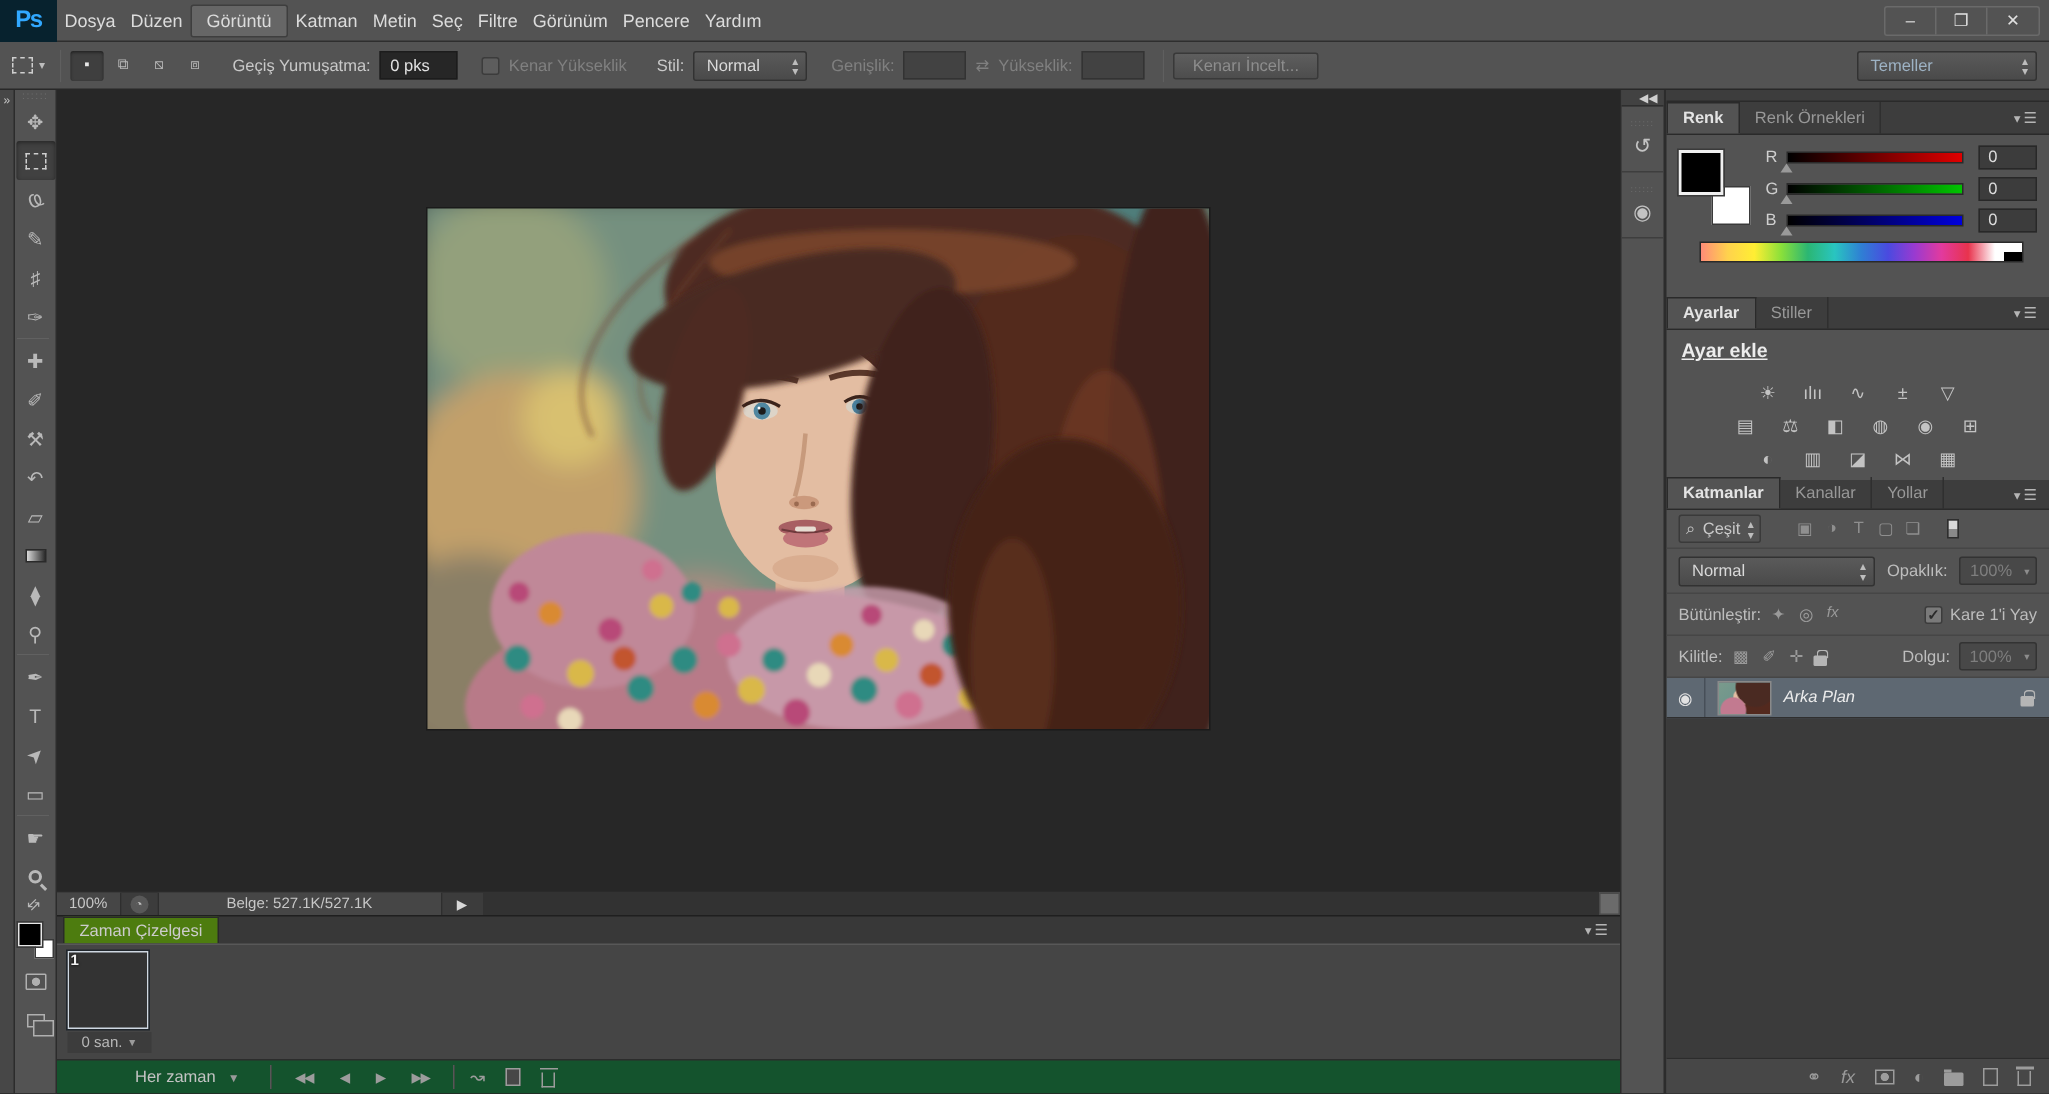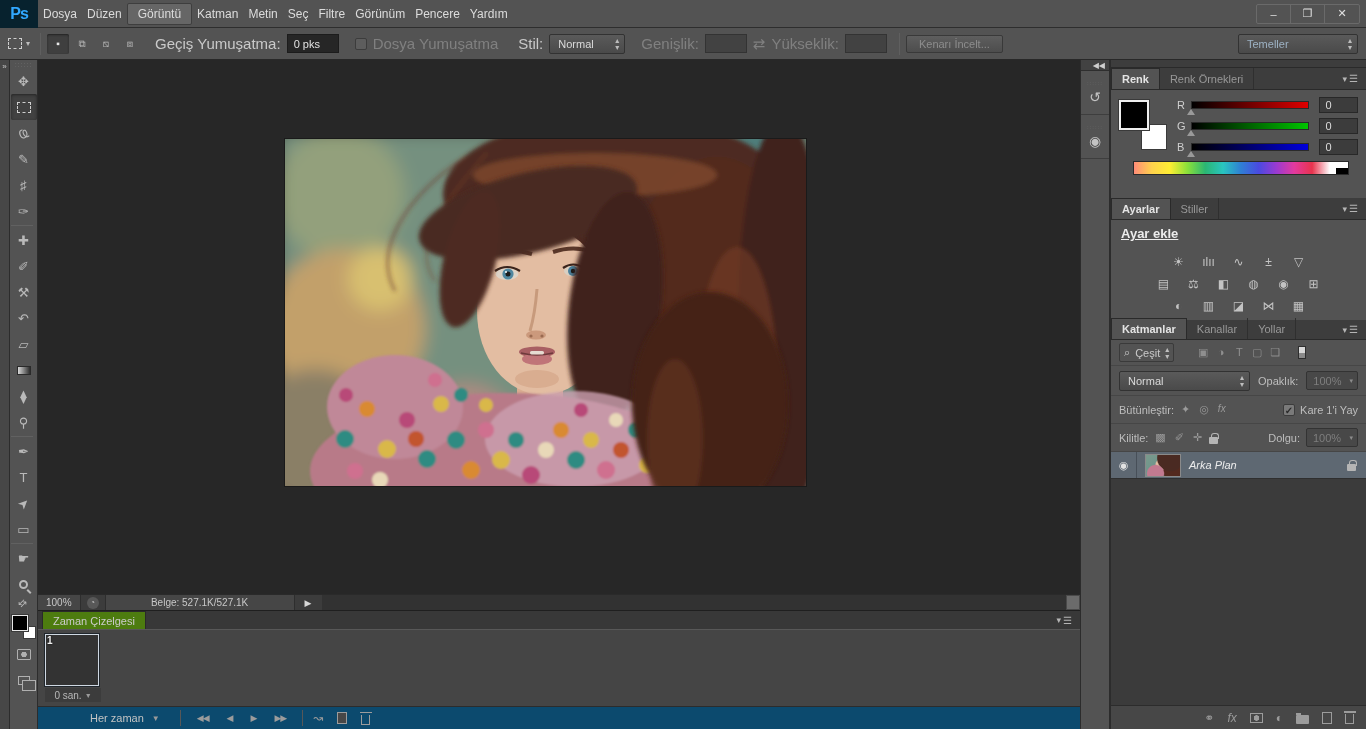--- a/index.html
+++ b/index.html
@@ -24,21 +24,21 @@
   
   #optionsbar { height:32px; background:#535353; border-bottom:1px solid #282828;
     display:flex; align-items:center; gap:6px; padding:0 8px 0 4px; flex:0 0 32px; }
   .opt-sep { width:1px; height:22px; background:#434343; border-right:1px solid #5f5f5f; }
   .tool-preset { display:flex; align-items:center; gap:4px; padding:2px 4px; }
   .shape-marquee { display:inline-block; width:14px; height:11px; border:1px dashed #cfcfcf; }
   .drop-arrow { color:#bdbdbd; font-size:8px; }
   .mode-btn { width:22px; height:20px; display:flex; align-items:center; justify-content:center;
     color:#b9b9b9; font-size:10px; border-radius:2px; }
   .mode-btn.pressed { background:#3f3f3f; box-shadow:inset 0 1px 2px #222; color:#e8e8e8; }
-  .opt-label { color:#c9c9c9; font-size:15px; }
+  .opt-label { color:#c9c9c9; font-size:11px; }
   .opt-label.dim { color:#808080; }
   .dark-field { background:#262626; border:1px solid #1c1c1c; color:#e2e2e2; font-size:11px;
     height:19px; display:flex; align-items:center; padding:0 6px; min-width:52px; }
   .dark-field.disabled { background:#424242; border-color:#333; min-width:42px; }
   .checkbox { width:12px; height:12px; background:#5d5d5d; border:1px solid #3c3c3c; border-radius:2px; }
   .dropdown { background:linear-gradient(#5a5a5a,#4a4a4a); border:1px solid #323232; border-radius:2px;
     height:20px; display:flex; align-items:center; padding:0 5px 0 8px; gap:10px; font-size:11px; color:#dadada; }
   .updown { color:#bdbdbd; font-size:8px; line-height:7px; display:flex; flex-direction:column; }
   .btn-dim { background:linear-gradient(#5e5e5e,#4d4d4d); border:1px solid #393939; border-radius:2px;
     color:#8d8d8d; font-size:11px; padding:2px 12px; }
@@ -107,21 +107,21 @@
   #tl-content { height:77px; background:#454545; border-top:1px solid #585858; flex:0 0 77px;
     display:flex; padding:4px 0 0 7px; }
   #tl-frame { width:56px; display:flex; flex-direction:column; }
   #tl-thumb { width:54px; height:52px; border:1px solid #cfd8e2; outline:1px solid #20262c;
     position:relative; background:#333; }
   #tl-frame-num { position:absolute; left:1px; top:0; color:#f0f0f0; font-size:10px; font-weight:bold;
     text-shadow:0 0 2px #000; z-index:2; }
   #tl-delay { width:56px; height:14px; background:#3c3c3c; color:#b8b8b8; font-size:10px;
     display:flex; align-items:center; justify-content:center; gap:3px; margin-top:2px; }
   #tl-delay .dn { font-size:7px; color:#9a9a9a; }
-  #tl-controls { height:23px; background:#0c4a6e; border-top:1px solid #2c2c2c; display:flex;
+  #tl-controls { height:23px; background:#14532d; border-top:1px solid #2c2c2c; display:flex;
     align-items:center; flex:0 0 23px; padding-left:42px; gap:4px; }
   #tl-loop { color:#c3c3c3; font-size:11px; display:flex; align-items:center; gap:8px; padding:0 10px; }
   #tl-loop .dn { font-size:8px; color:#9a9a9a; }
   .tl-sep { width:1px; height:16px; background:#333; border-right:1px solid #575757; margin:0 6px; }
   .tl-btn { color:#9c9c9c; font-size:9px; padding:2px 6px; letter-spacing:-1px; }
   .photo-mini { background:
     radial-gradient(circle at 28% 88%, #c27a90 0 26%, transparent 30%),
     radial-gradient(circle at 72% 14%, #4a2a22 0 42%, transparent 46%),
     radial-gradient(circle at 44% 46%, #e3bda2 0 22%, transparent 27%),
     radial-gradient(circle at 82% 62%, #53291e 0 38%, transparent 43%),
@@ -252,21 +252,21 @@
     <div class="opt-sep"></div>
     <div id="mode-btns" style="display:flex;gap:2px;">
         <span class="mode-btn pressed">▪</span>
         <span class="mode-btn">⧉</span>
         <span class="mode-btn">⧅</span>
         <span class="mode-btn">⧈</span>
       </div>
     <span class="opt-label" style="margin-left:8px;">Geçiş Yumuşatma:</span>
     <div class="dark-field">0 pks</div>
     <span class="checkbox" style="margin-left:10px;"></span>
-    <span class="opt-label dim">Dosya Yumuşatma</span>
+    <span class="opt-label dim">Kenar Yükseklik</span>
     <span class="opt-label" style="margin-left:14px;">Stil:</span>
     <div class="dropdown" style="width:76px;justify-content:space-between;">
       <span>Normal</span>
       <span class="updown">
           <span>▴</span>
           <span>▾</span>
         </span>
     </div>
     <span class="opt-label dim" style="margin-left:10px;text-align:right;">Genişlik:</span>
     <div class="dark-field disabled"></div>

